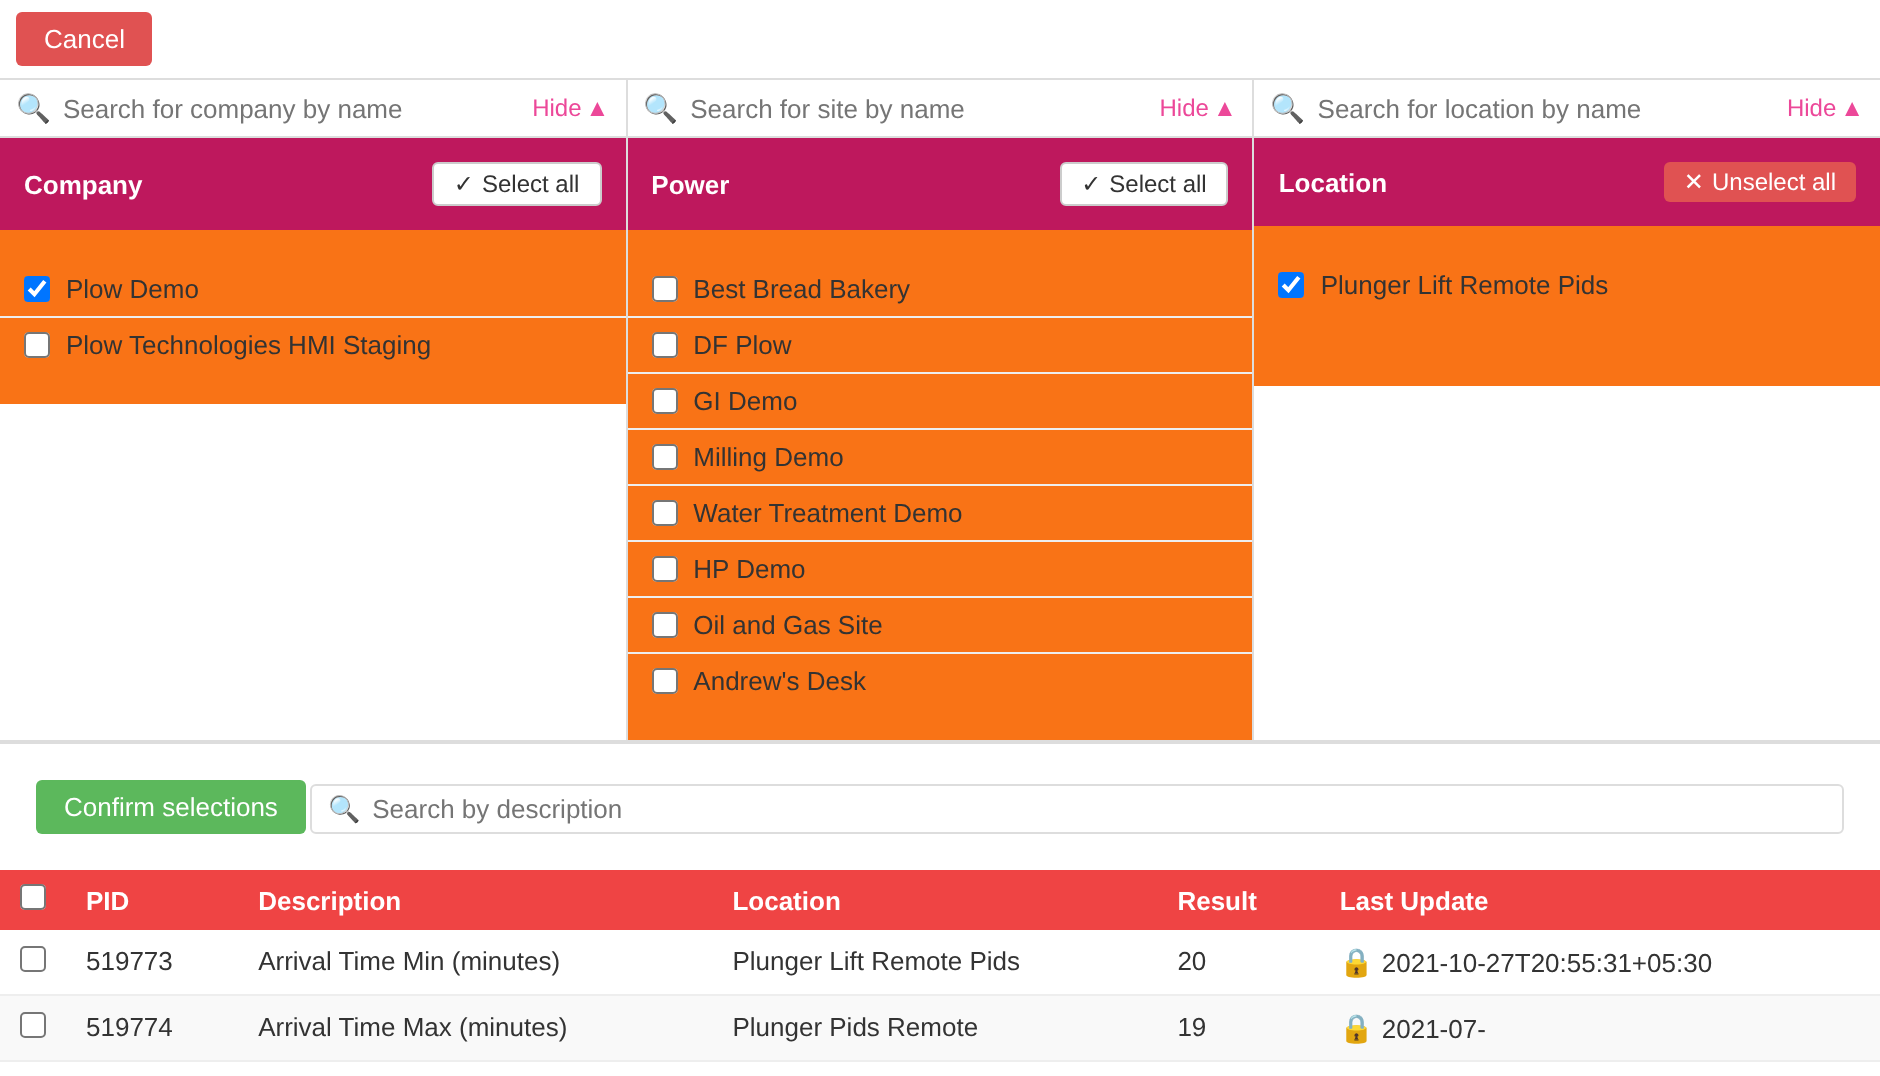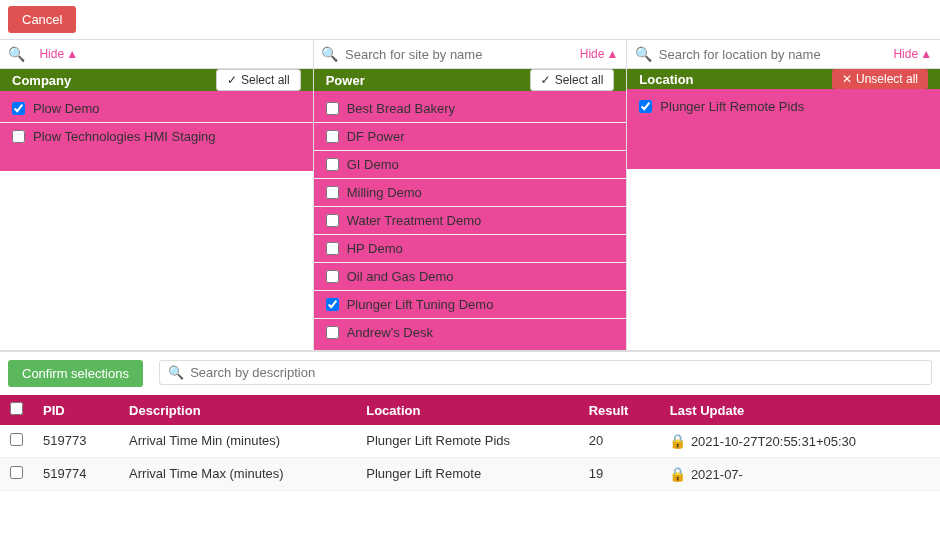--- a/index.html
+++ b/index.html
@@ -63,23 +63,23 @@
     }
     .column {
       flex: 1;
       border-right: 1px solid #ddd;
     }
     .column:last-child { border-right: none; }
     .column-header {
       display: flex;
       align-items: center;
       justify-content: space-between;
-      background: #4d7c0f;
-      color: #fff;
-      padding: 0 12px;
+      background: #be185d;
+      color: #fff;
+      padding: 12px 12px;
       font-weight: bold;
     }
     .select-all-btn {
       background: #fff;
       color: #333;
       border: 1px solid #ccc;
       padding: 3px 10px;
       font-size: 12px;
       cursor: pointer;
       border-radius: 3px;
@@ -93,22 +93,22 @@
       border: none;
       padding: 3px 10px;
       font-size: 12px;
       cursor: pointer;
       border-radius: 3px;
       display: flex;
       align-items: center;
       gap: 4px;
     }
     .column-items {
-      padding: 4px 0;
-      background: #ec4899;
+      padding: 16px 0;
+      background: #f97316;
       min-height: 80px;
     }
     .column-item {
       display: flex;
       align-items: center;
       padding: 6px 12px;
       border-bottom: 1px solid #eee;
       cursor: pointer;
     }
     .column-item:last-child { border-bottom: none; }
@@ -117,23 +117,23 @@
       cursor: pointer;
     }
     .item-label { color: #333; }
 
     
     .bottom-section {
       background: #fff;
     }
     .confirm-row {
       display: flex;
-      align-items: flex-start;
-      padding: 8px;
-      gap: 16px;
+      align-items: flex-end;
+      padding: 18px;
+      gap: 2px;
       background: #fff;
     }
     .confirm-btn {
       background: #5cb85c;
       color: #fff;
       border: none;
       padding: 6px 14px;
       border-radius: 3px;
       cursor: pointer;
       font-size: 13px;
@@ -153,21 +153,21 @@
       font-size: 13px;
       color: #555;
     }
 
     
     .data-table {
       width: 100%;
       border-collapse: collapse;
     }
     .data-table thead tr {
-      background: #be185d;
+      background: #ef4444;
       color: #fff;
     }
     .data-table thead th {
       padding: 7px 10px;
       text-align: left;
       font-weight: bold;
       font-size: 13px;
     }
     .data-table tbody tr {
       border-bottom: 1px solid #eee;
@@ -193,20 +193,21 @@
 </head>
 <body>
 
 <div>
   <button class="cancel-btn">Cancel</button>
 </div>
 
 <div class="search-row">
   <div class="search-group">
     <span class="search-icon-sm">🔍</span>
+    <input class="search-input" type="text" placeholder="Search for company by name" style="">
     <span class="hide-link">
       <span>Hide</span> ▲
     </span>
   </div>
   <div class="search-group">
     <span class="search-icon-sm">🔍</span>
     <input class="search-input" type="text" placeholder="Search for site by name" style="">
     <span class="hide-link">
       <span>Hide</span> ▲
     </span>
@@ -250,45 +251,41 @@
         <span>Select all</span>
       </button>
     </div>
     <div class="column-items" id="site-items">
         <div class="column-item">
           <input type="checkbox" style="">
           <span class="item-label">Best Bread Bakery</span>
         </div>
         <div class="column-item">
           <input type="checkbox" style="">
-          <span class="item-label">DF Power</span>
+          <span class="item-label">DF Plow</span>
         </div>
         <div class="column-item">
           <input type="checkbox" style="">
           <span class="item-label">GI Demo</span>
         </div>
         <div class="column-item">
           <input type="checkbox" style="">
           <span class="item-label">Milling Demo</span>
         </div>
         <div class="column-item">
           <input type="checkbox" style="">
           <span class="item-label">Water Treatment Demo</span>
         </div>
         <div class="column-item">
           <input type="checkbox" style="">
           <span class="item-label">HP Demo</span>
         </div>
         <div class="column-item">
           <input type="checkbox" style="">
-          <span class="item-label">Oil and Gas Demo</span>
-        </div>
-        <div class="column-item">
-          <input type="checkbox" checked="" style="">
-          <span class="item-label">Plunger Lift Tuning Demo</span>
+          <span class="item-label">Oil and Gas Site</span>
         </div>
         <div class="column-item">
           <input type="checkbox" style="">
           <span class="item-label">Andrew's Desk</span>
         </div>
       </div>
   </div>
 
   <div class="column">
     <div class="column-header">
@@ -336,20 +333,20 @@
       <td>519773</td>
       <td>Arrival Time Min (minutes)</td>
       <td>Plunger Lift Remote Pids</td>
       <td>20</td>
       <td><span class="lock-icon">🔒</span> 2021-10-27T20:55:31+05:30</td>
     </tr>
           <tr>
       <td><input type="checkbox" style=""></td>
       <td>519774</td>
       <td>Arrival Time Max (minutes)</td>
-      <td>Plunger Lift Remote</td>
+      <td>Plunger Pids Remote</td>
       <td>19</td>
       <td><span class="lock-icon">🔒</span> 2021-07-</td>
     </tr>
         </tbody>
     </table>
   </div>
 </div>
 
 </body></html>

